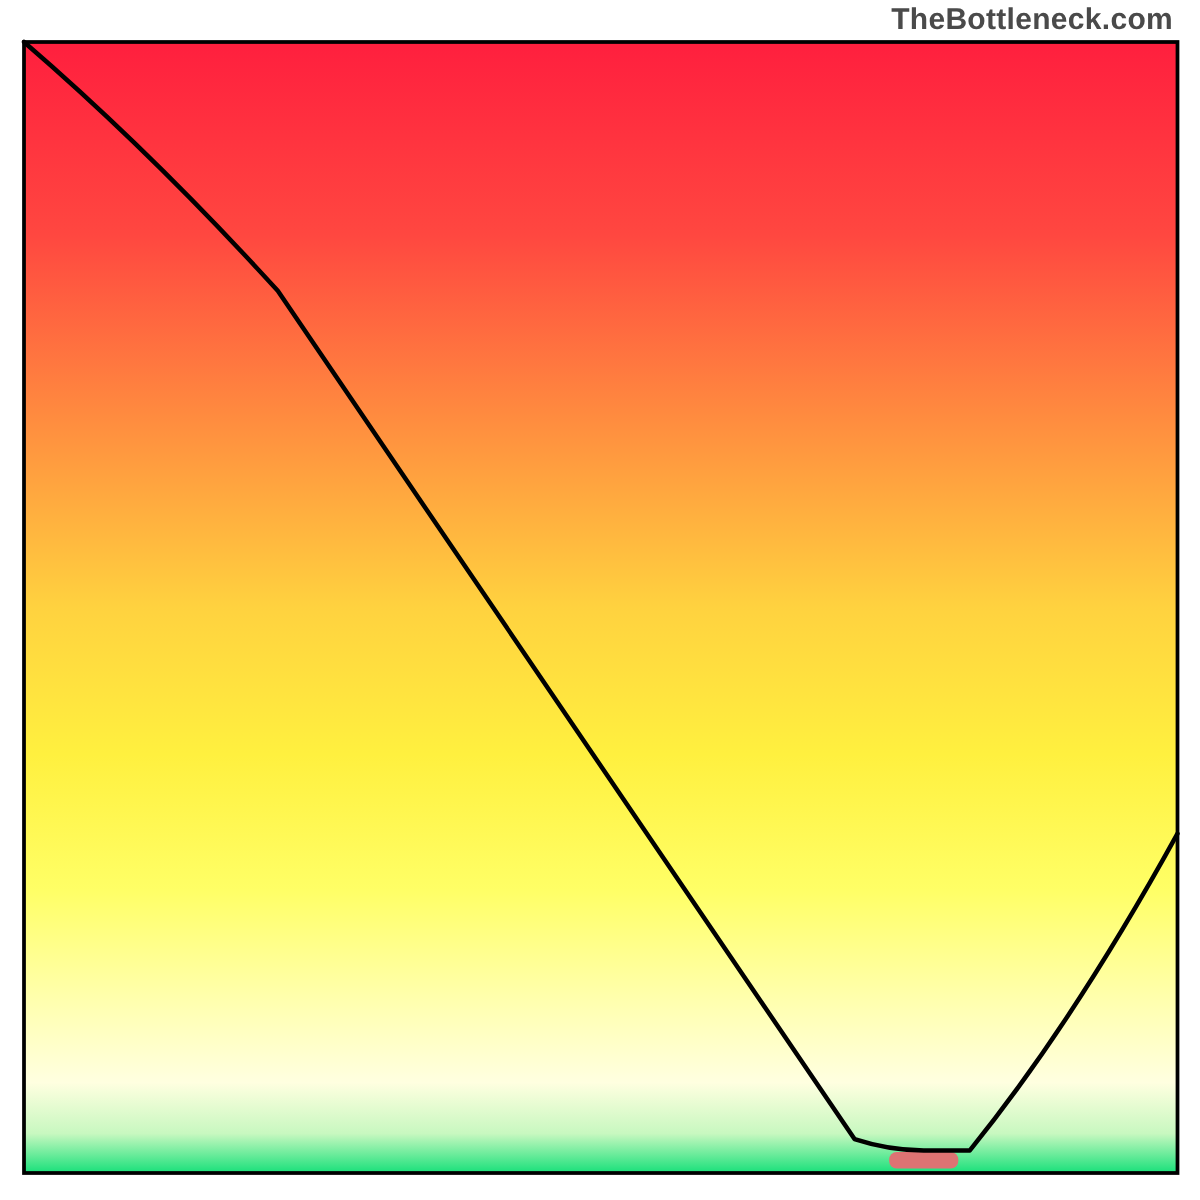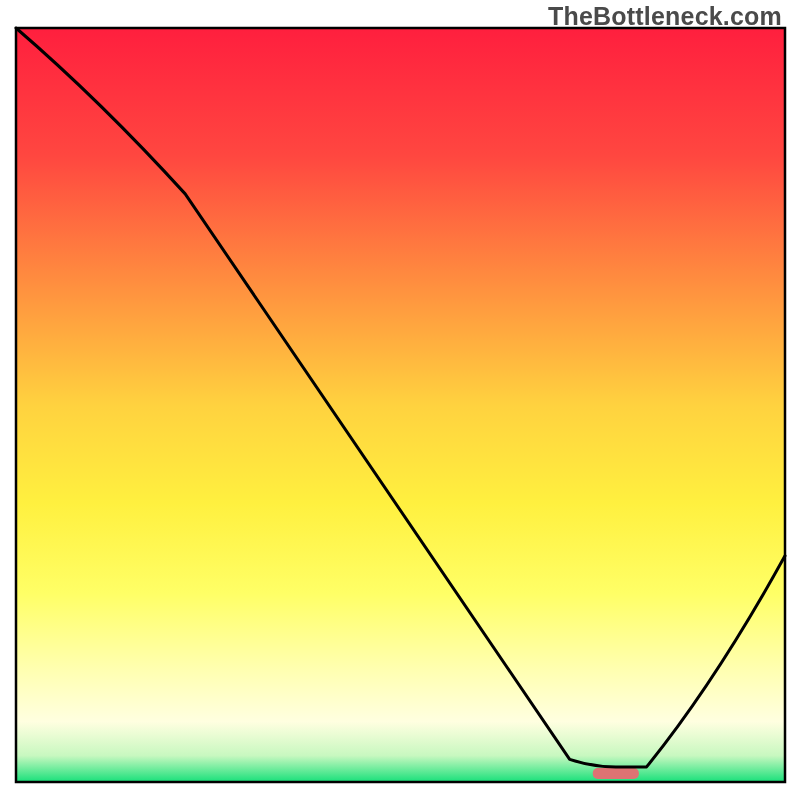--- a/index.html
+++ b/index.html
@@ -13,21 +13,21 @@
   }
   .stage {
     position: relative;
     width: 800px;
     height: 800px;
   }
   .watermark {
     position: absolute;
     top: 2px;
     right: 18px;
-    font-size: 25px;
+    font-size: 20px;
     font-weight: 600;
     color: #4a4a4a;
     letter-spacing: 0.2px;
     z-index: 5;
     user-select: none;
   }
   svg.chart {
     position: absolute;
     left: 0;
     top: 0;

